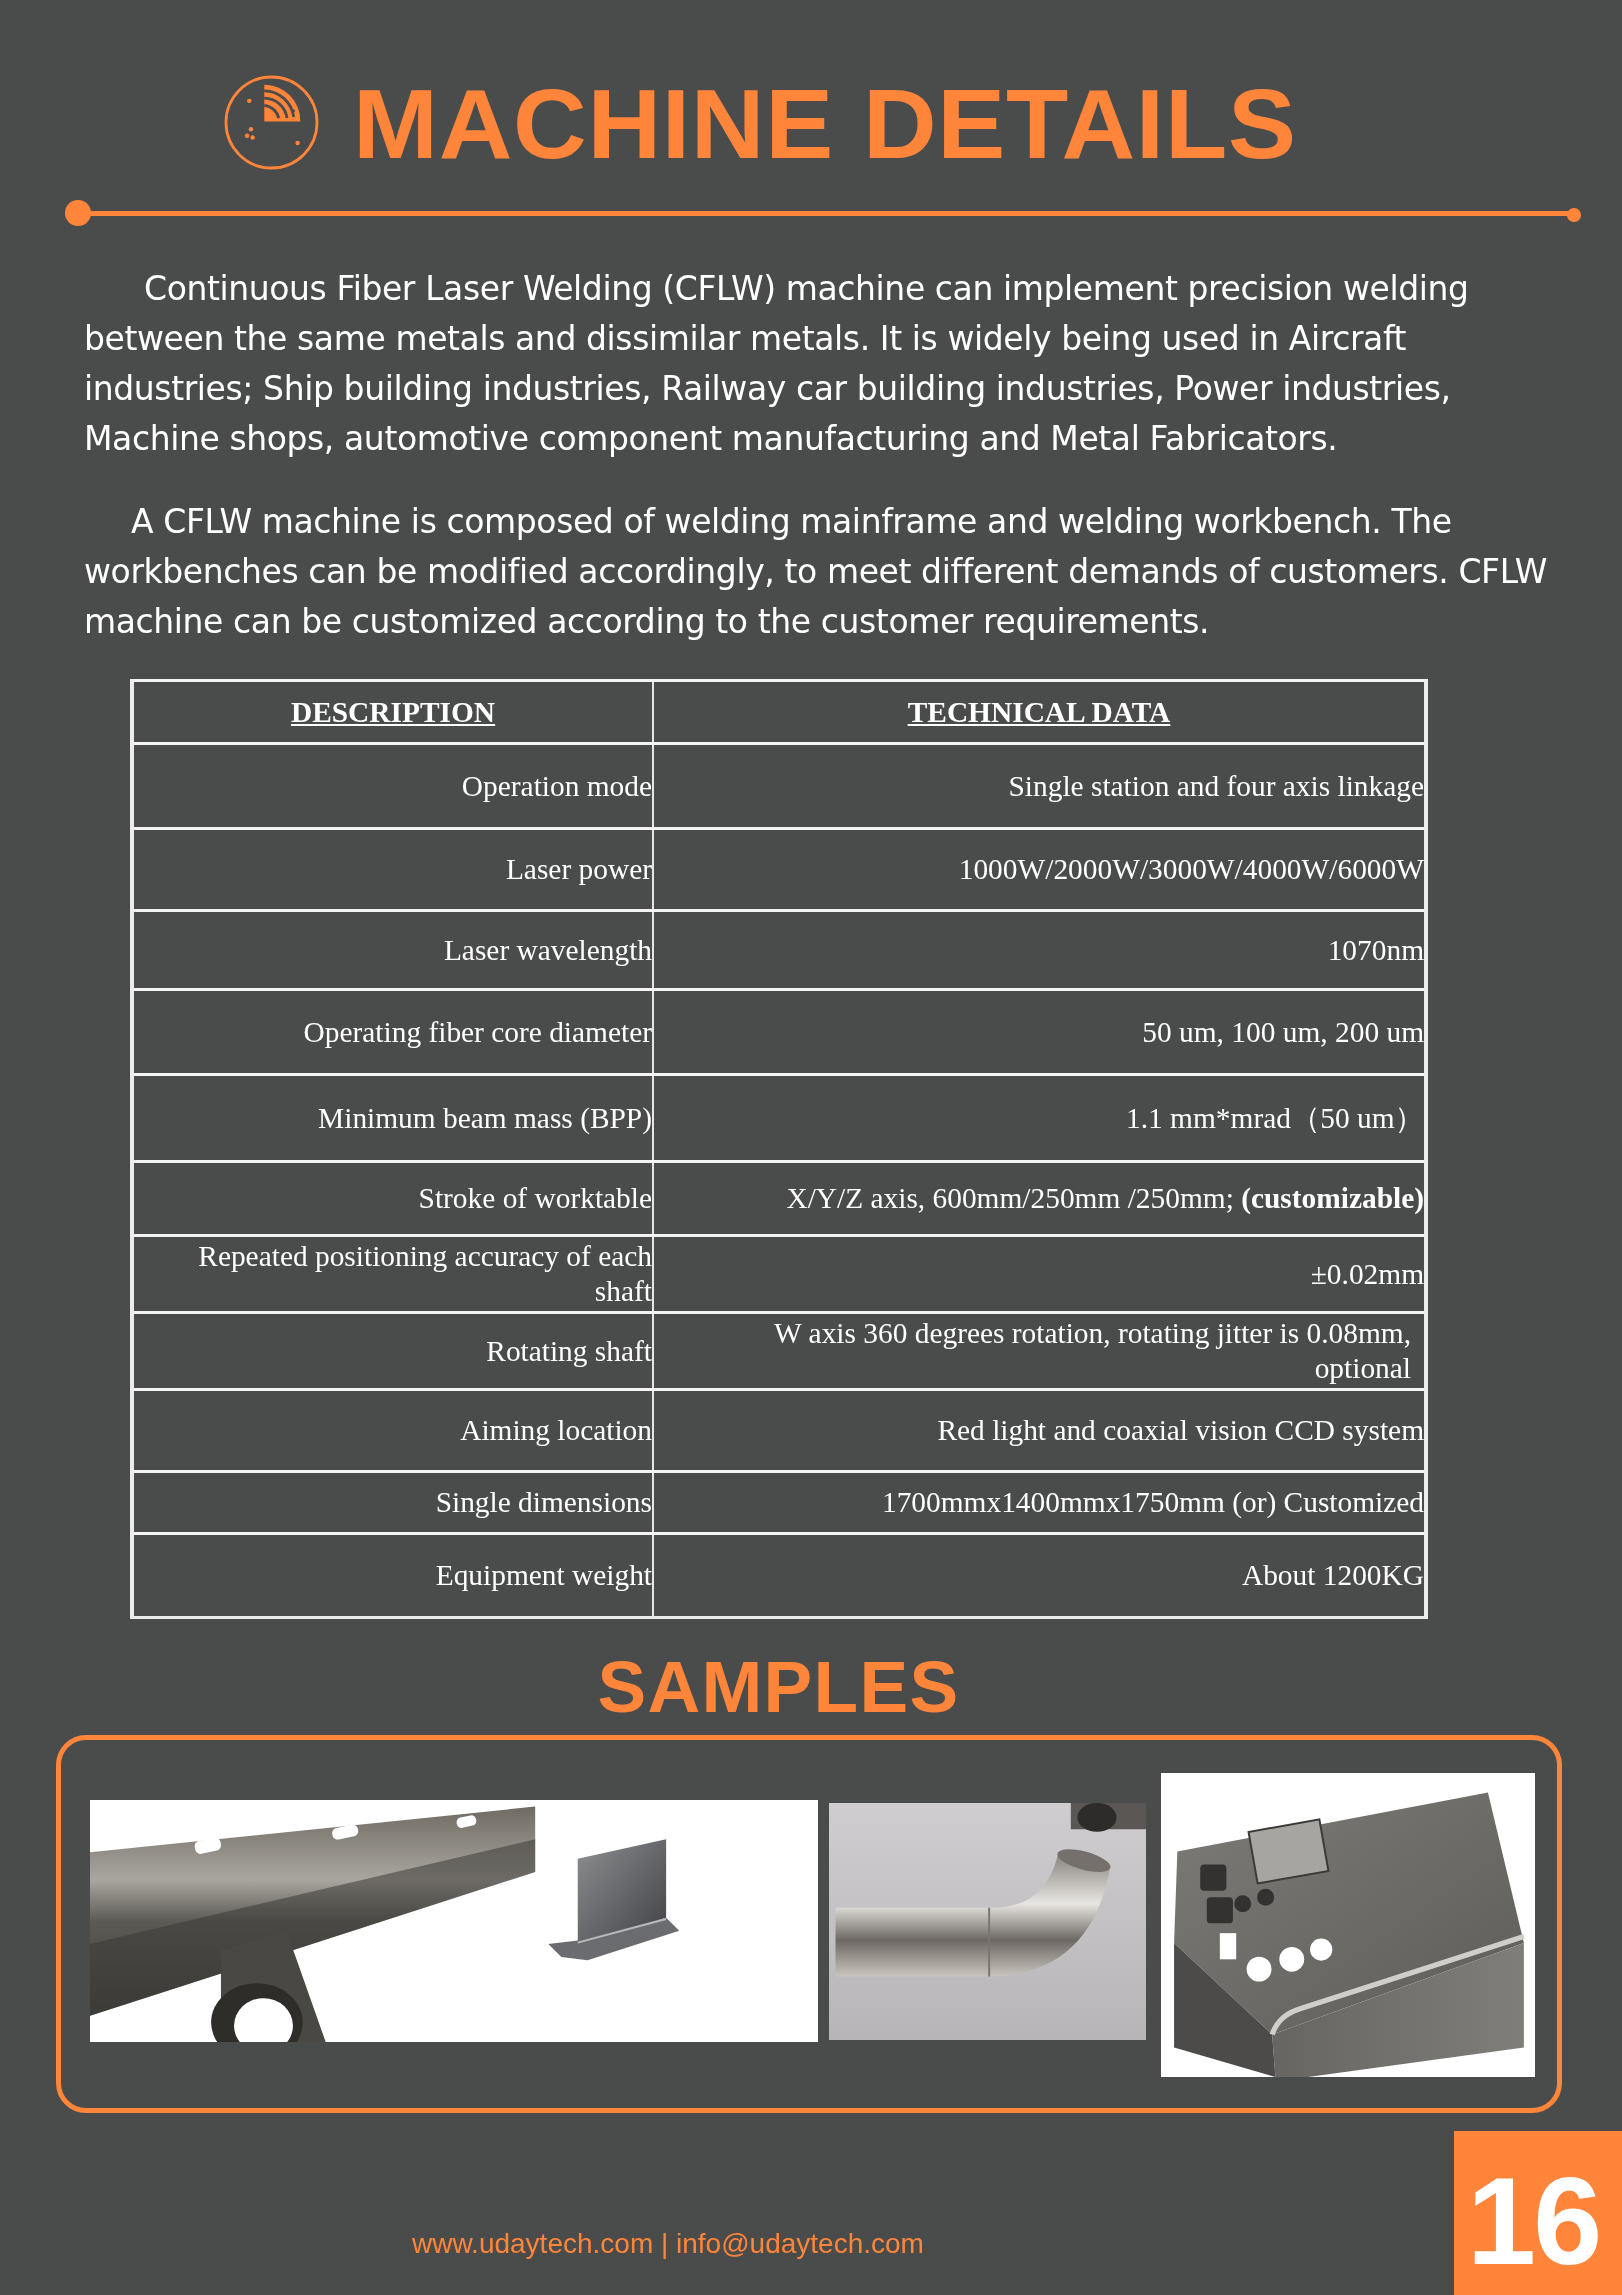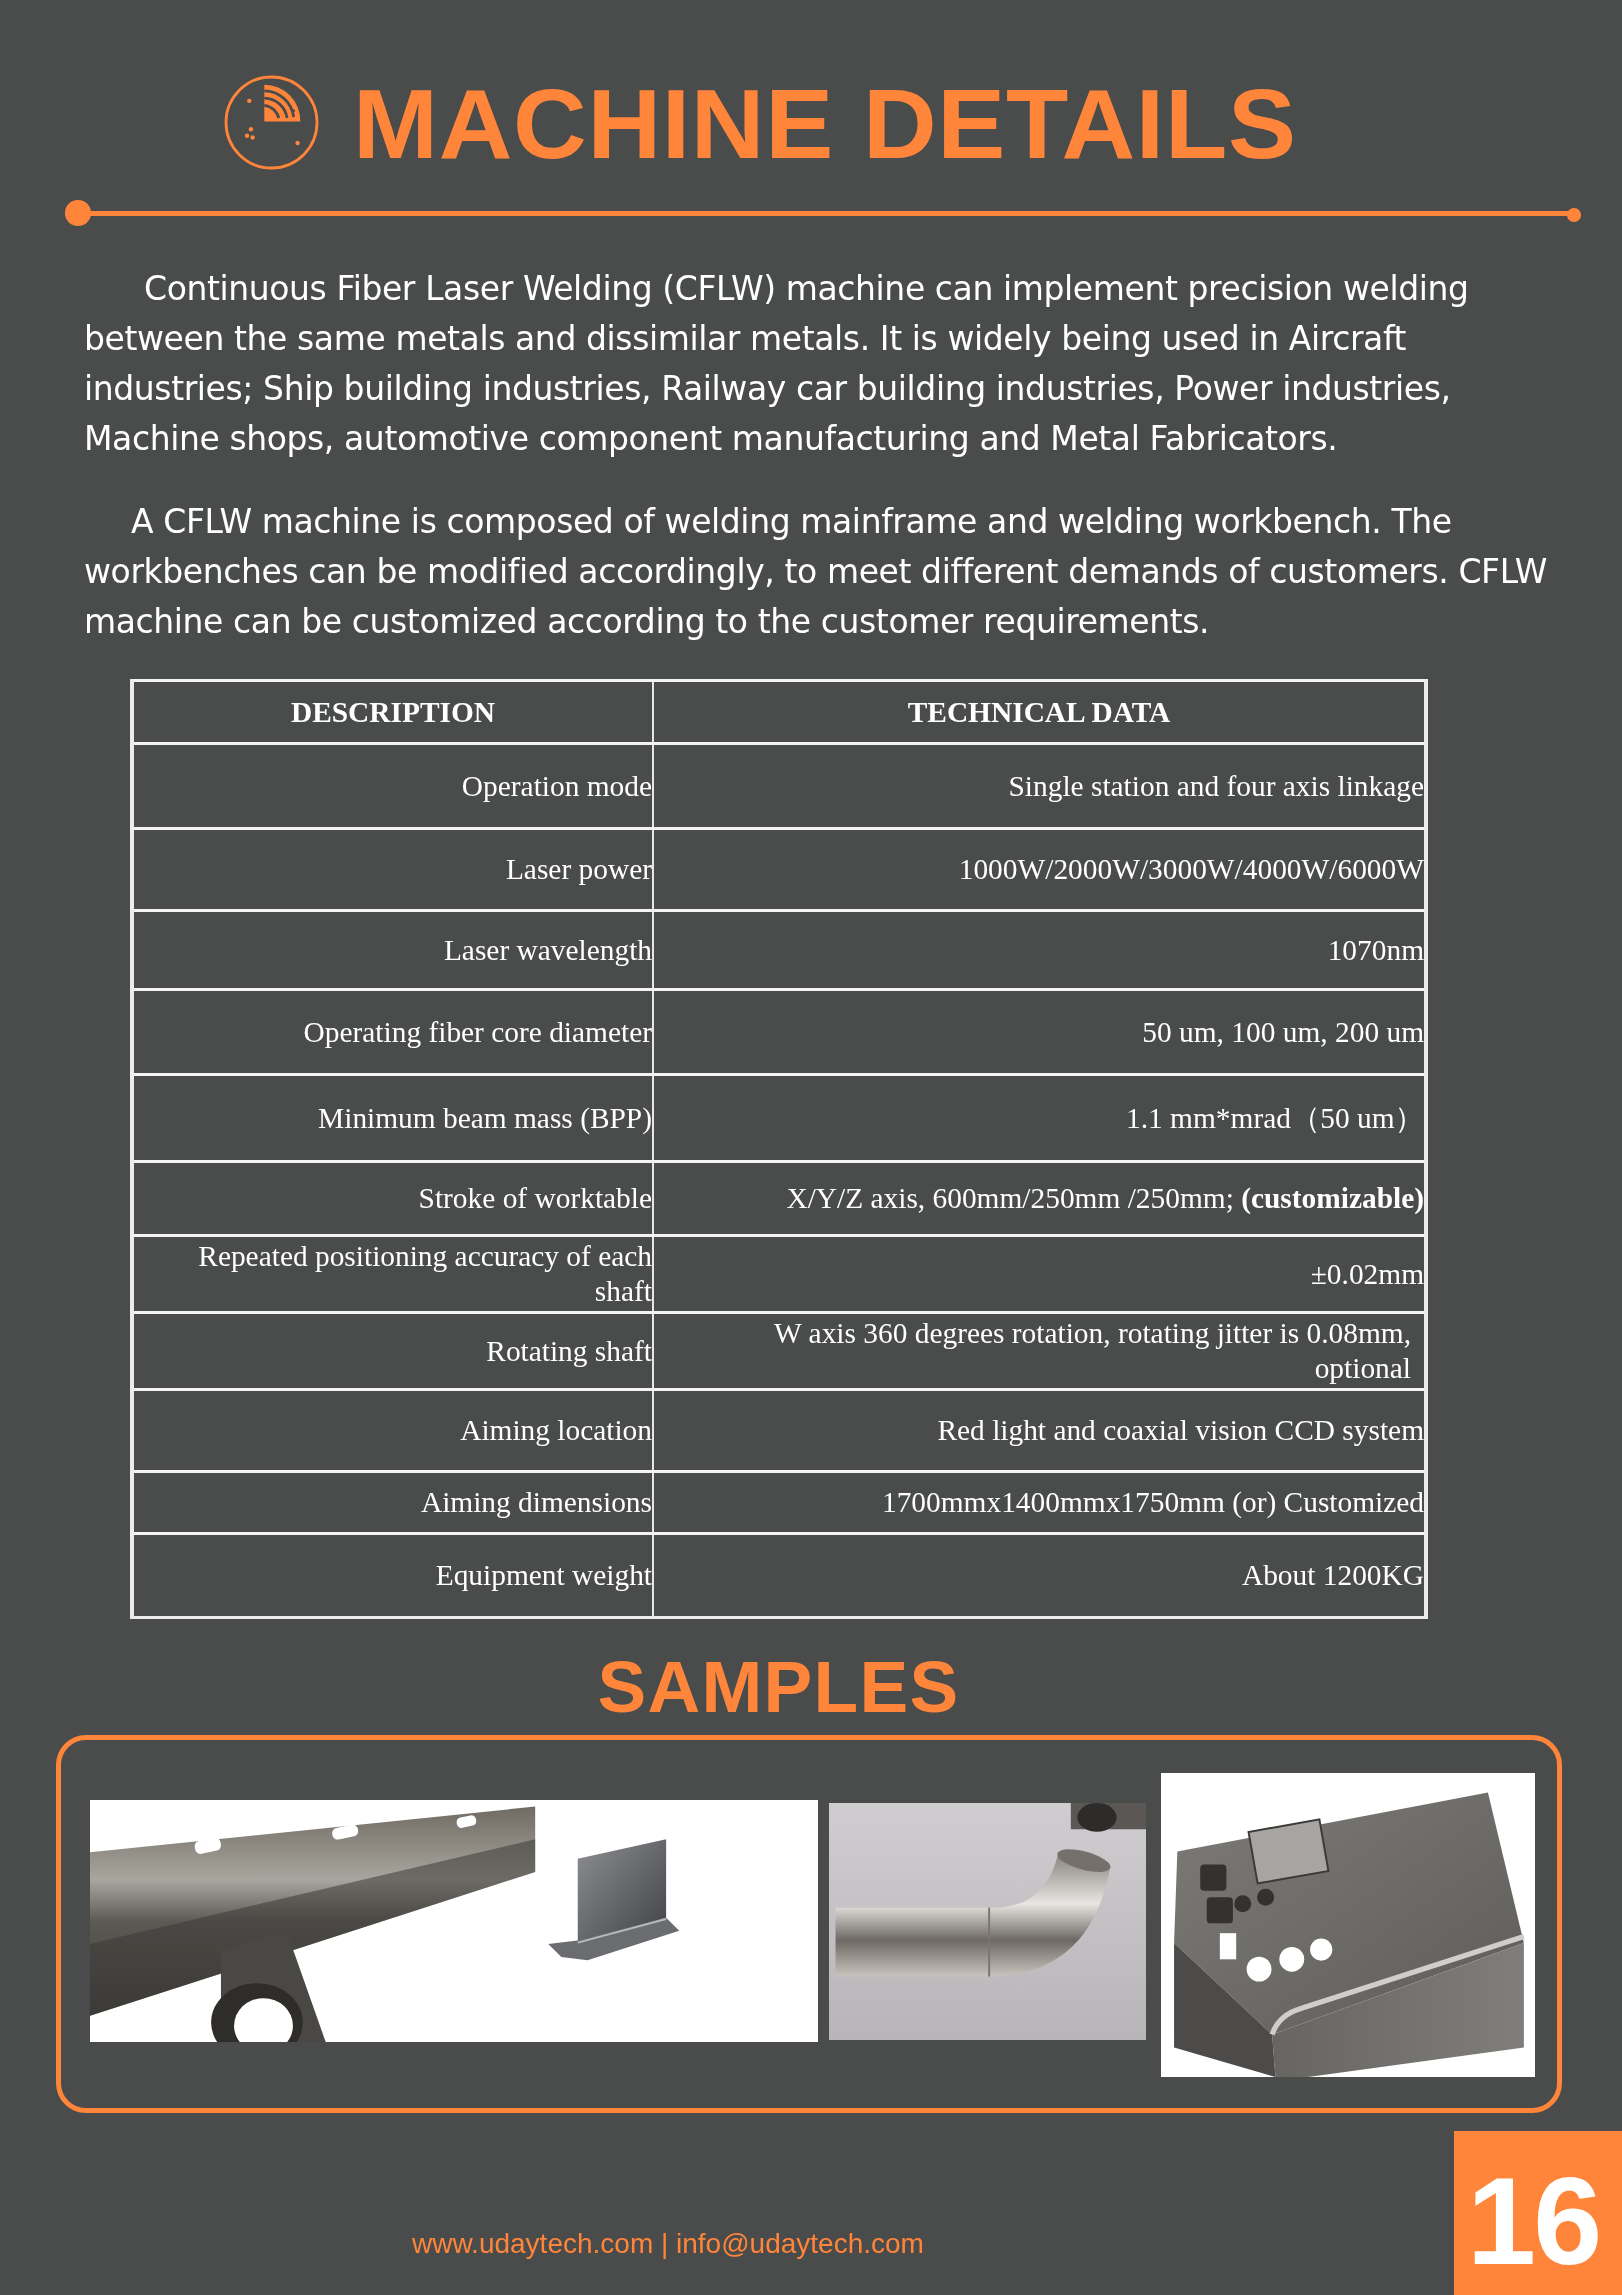--- a/index.html
+++ b/index.html
@@ -51,20 +51,21 @@
     border-bottom: 1.3px solid #8a8a8a;
     padding: 0 0 0 34px;
     vertical-align: middle;
     text-align: right;
     line-height: 35px;
     box-sizing: border-box;
   }
   .spec-table th {
     font-weight: 700; text-align: center; padding: 0;
     font-size: 29.4px;
+    text-decoration: underline;
   }
   .spec-table .c1 { width: 521px; border-left: 4.6px solid #ececec; border-right: 2px solid #e6e6e6; }
   .spec-table .c2 { border-right: 4.6px solid #ececec; }
   .spec-table tr:last-child td { border-bottom: 3.9px solid #ececec; }
   .bold-note { font-weight: 700; }
 
   
   .samples-title {
     left: 0; width: 1557px; top: 1649px; text-align: center;
     font-family: "Liberation Sans", sans-serif;
@@ -168,21 +169,21 @@
     </tr>
     <tr style="height:77px">
       <td class="c1">Rotating shaft</td>
       <td class="c2" style="padding-right:13px">W axis 360 degrees rotation, rotating jitter is 0.08mm, optional</td>
     </tr>
     <tr style="height:82px">
       <td class="c1">Aiming location</td>
       <td class="c2">Red light and coaxial vision CCD system</td>
     </tr>
     <tr style="height:62px">
-      <td class="c1">Aiming dimensions</td>
+      <td class="c1">Single dimensions</td>
       <td class="c2">1700mmx1400mmx1750mm (or) Customized</td>
     </tr>
     <tr style="height:84px">
       <td class="c1">Equipment weight</td>
       <td class="c2">About 1200KG</td>
     </tr>
   </tbody>
 </table>
 
 <div class="abs samples-title">SAMPLES</div>

